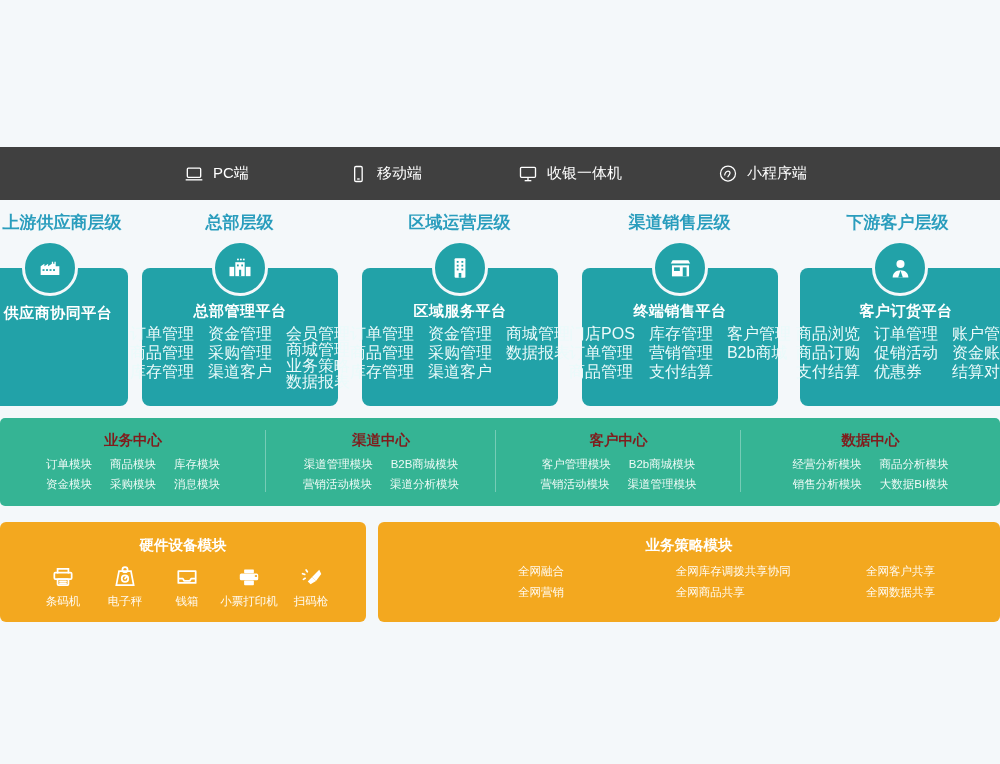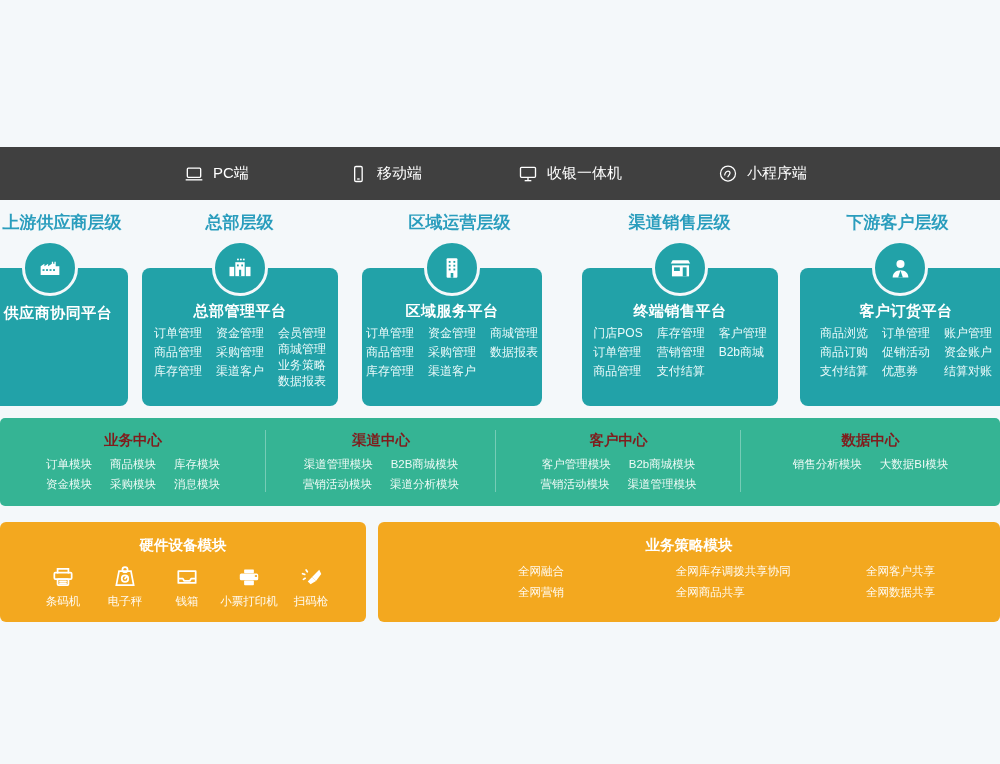--- a/index.html
+++ b/index.html
@@ -47,21 +47,21 @@
 
   
   .cards-row{ position:absolute; left:0; top:268px; height:140px; width:1000px; }
   .pcard{
     position:absolute; top:0; height:138px;
     background:#22a2a8; border-radius:8px;
     color:#fff;
   }
   .pcard.c0{ left:-12px; width:140px; border-radius:0 8px 8px 0;}
   .pcard.c1{ left:142px; width:196px; }
-  .pcard.c2{ left:362px; width:180px; }
+  .pcard.c2{ left:362px; width:196px; }
   .pcard.c3{ left:582px; width:196px; }
   .pcard.c4{ left:800px; width:212px; border-radius:8px 0 0 8px;}
 
   .pcard-badge{
     position:absolute; top:-28px; left:50%; transform:translateX(-50%);
     width:56px; height:56px; border-radius:50%;
     background:#22a2a8; border:3px solid #f4f8fa;
     display:flex; align-items:center; justify-content:center;
   }
   .pcard.c0 .pcard-badge{ left:62px; }
@@ -76,21 +76,21 @@
   .pcard.c0 .pcard-title{ top:36px; }
 
   .pcard-cols{
     position:absolute; top:58px; left:0; width:100%;
     display:flex; justify-content:center; gap:14px;
     padding:0 8px;
   }
   .pcard-col{ display:flex; flex-direction:column; gap:4px; }
   .pcard-col.dense{ gap:1px; }
   .pcard-item{
-    font-size:12px; color:#eafafa; white-space:nowrap; line-height:15px;
+    font-size:16px; color:#eafafa; white-space:nowrap; line-height:15px;
   }
 
   
   .centers-band{
     position:absolute; left:0; top:418px; width:1000px; height:88px;
     background:#35b494; border-radius:5px;
   }
   .center-col{ position:absolute; top:0; height:88px; }
   .center-col .sep{
     position:absolute; right:0; top:12px; width:1px; height:62px;
@@ -379,20 +379,24 @@
           <span class="center-item">渠道管理模块</span>
         </div>
       </div>
       <div class="sep"></div>
     </div>
 
     <div class="center-col cc3">
       <div class="center-title">数据中心</div>
       <div class="center-rows">
         <div class="center-row">
+          <span class="center-item">经营分析模块</span>
+          <span class="center-item">商品分析模块</span>
+        </div>
+        <div class="center-row">
           <span class="center-item">销售分析模块</span>
           <span class="center-item">大数据BI模块</span>
         </div>
       </div>
     </div>
   </div>
 
   <div class="hw-card">
     <div class="orange-title">硬件设备模块</div>
     <div class="hw-items">

